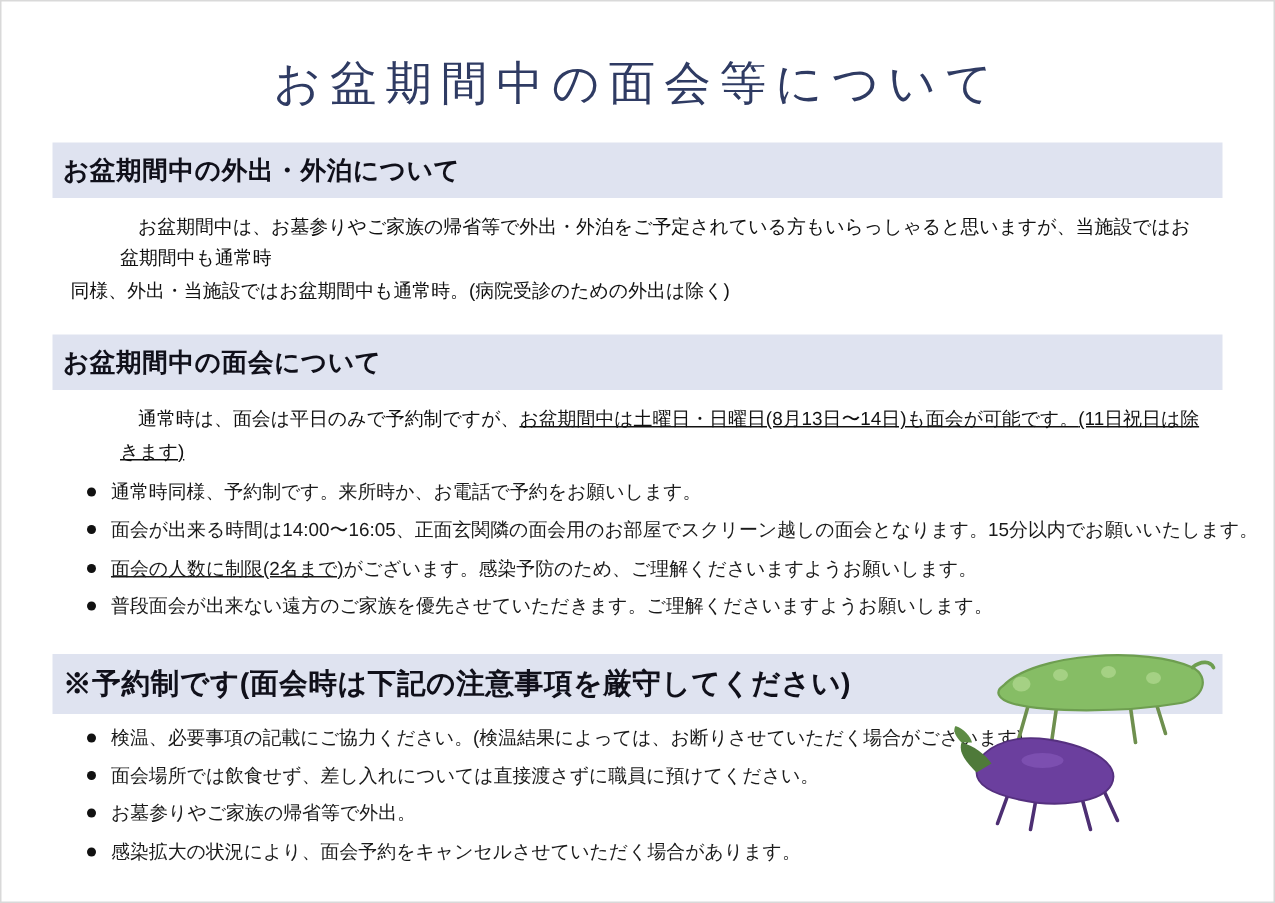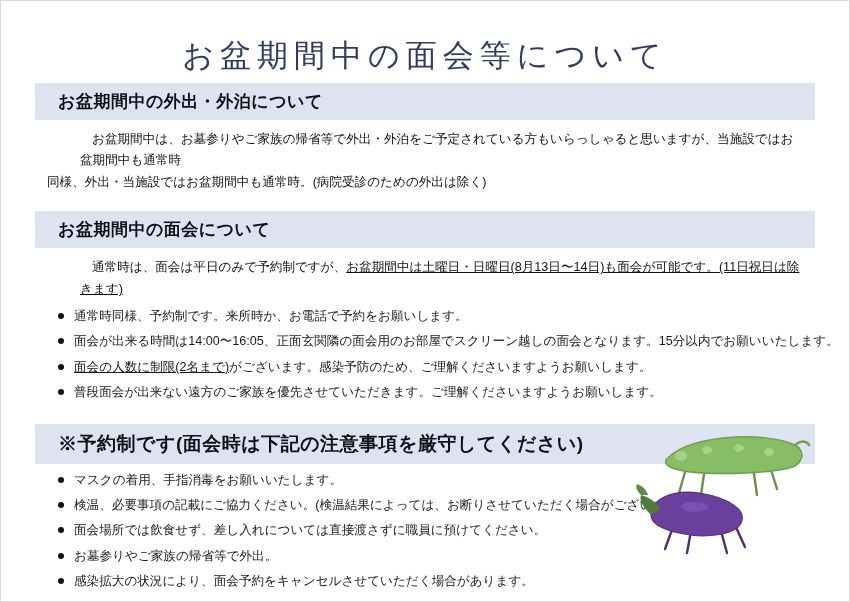--- a/index.html
+++ b/index.html
@@ -21,28 +21,28 @@
     box-sizing: border-box;
     border: 1px solid #d9d9d9;
     background: #ffffff;
   }
   .title {
     text-align: center;
     font-size: 31px;
     letter-spacing: 6px;
     color: #2f3b63;
     padding-top: 34px;
-    padding-bottom: 6px;
+    padding-bottom: 18px;
     font-weight: normal;
     margin: 0;
   }
   .section-head {
     background: #dfe3f0;
     margin: 0 34px;
-    padding: 7px 23px;
+    padding: 7px 7px;
     font-size: 17px;
     font-weight: bold;
     color: #10101a;
     letter-spacing: 0.5px;
   }
   .section-head.big {
     font-size: 19px;
   }
   .body-block {
     margin: 9px 46px 0 46px;
@@ -114,21 +114,20 @@
     <li><span>通常時同様、予約制です。来所時か、お電話で予約をお願いします。</span></li>
     <li><span>面会が出来る時間は14:00〜16:05、正面玄関隣の面会用のお部屋でスクリーン越しの面会となります。15分以内でお願いいたします。</span></li>
     <li><span class="u">面会の人数に制限(2名まで)</span><span>がございます。感染予防のため、ご理解くださいますようお願いします。</span></li>
     <li><span>普段面会が出来ない遠方のご家族を優先させていただきます。ご理解くださいますようお願いします。</span></li>
   </ul>
 
   <div class="gap-b"></div>
 
   <div class="section-head big">※予約制です(面会時は下記の注意事項を厳守してください)</div>
   <ul class="bullets">
-    <li><span>マスクの着用、手指消毒をお願いいたします。</span></li>
     <li><span>検温、必要事項の記載にご協力ください。(検温結果によっては、お断りさせていただく場合がございます)</span></li>
     <li><span>面会場所では飲食せず、差し入れについては直接渡さずに職員に預けてください。</span></li>
     <li><span>お墓参りやご家族の帰省等で外出。</span></li>
     <li><span>感染拡大の状況により、面会予約をキャンセルさせていただく場合があります。</span></li>
   </ul>
 
   <svg class="veg" viewBox="0 0 190 140">
 
     <g stroke="#6e8f4e" stroke-width="2.4" stroke-linecap="round">
       <line x1="52" y1="42" x2="44" y2="70"></line>

